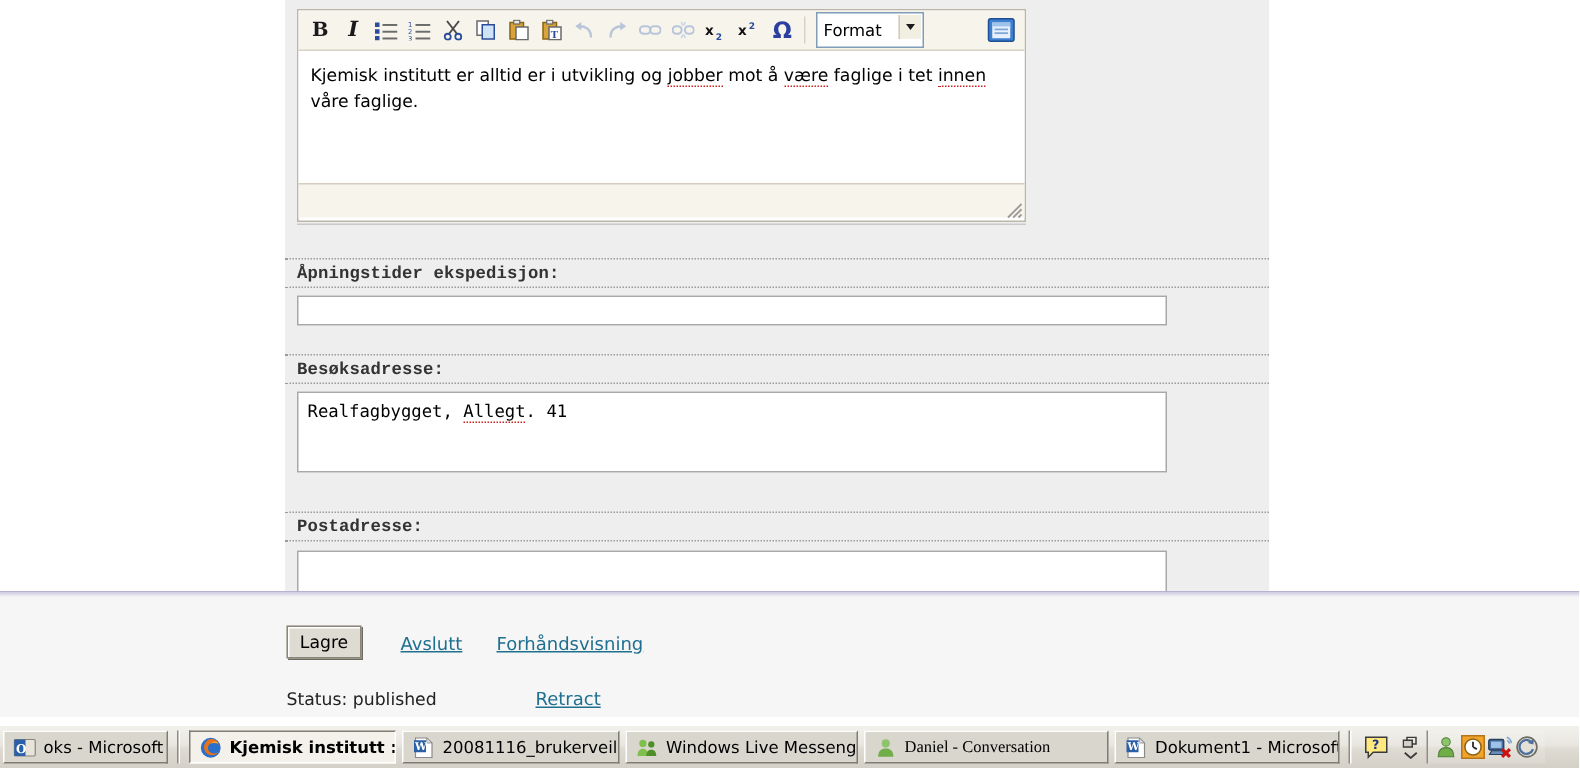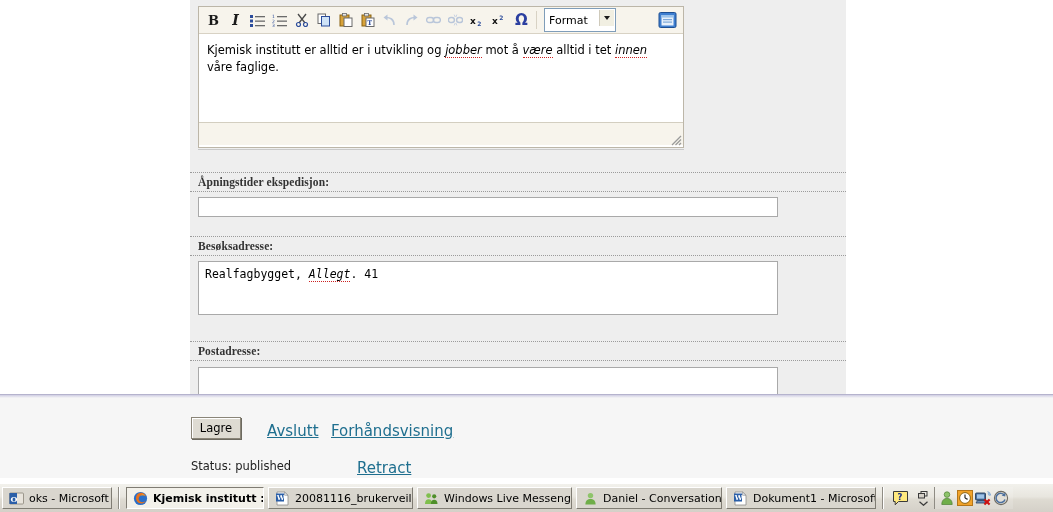--- a/index.html
+++ b/index.html
@@ -104,21 +104,21 @@
   #editor-body {
     position: relative;
     height: 88px;
     background: #ffffff;
     padding: 8px 10px 0 8px;
     font-family: "DejaVu Sans", sans-serif;
     font-size: 11.5px;
     color: #000;
     line-height: 1.45;
   }
-  .sp-err { border-bottom: 1px dotted #cc2222; font-style: italic; }
+  .sp-err { border-bottom: 1px dotted #cc2222; }
   #editor-link {
     display: inline-block;
     margin-top: 9px;
     color: #5b2d8e;
     text-decoration: underline;
     font-size: 11.5px;
   }
   #editor-status {
     position: relative;
     height: 23px;
@@ -135,21 +135,21 @@
     border-bottom: 1px solid #c9c9c9;
   }
 
   
   .field-label {
     position: absolute;
     left: 8px;
     font-size: 11.5px;
     font-weight: bold;
     color: #333333;
-    font-family: Liberation Serif, serif;
+    font-family: Liberation Mono, monospace;
     letter-spacing: .1px;
   }
   .text-input {
     position: absolute;
     left: 8px;
     width: 580px; height: 20px;
     background: #ffffff;
     border: 1px solid #a9a9a9;
   }
   .text-area {
@@ -184,21 +184,21 @@
     background: #dedbd2;
     border: 1px solid #8a8578;
     box-shadow: inset 1px 1px 0 #ffffff, 1px 1px 0 #6d6a60;
     font-size: 11.5px;
     color: #000;
     display: flex; align-items: center; justify-content: center;
     font-family: "DejaVu Sans", sans-serif;
   }
   .bar-link {
     position: absolute;
-    font-size: 15px;
+    font-size: 12px;
     color: #1f6f8f;
     text-decoration: underline;
     font-family: "DejaVu Sans", sans-serif;
   }
   #status-text {
     position: absolute;
     left: 191px; top: 459px;
     font-size: 11.5px;
     color: #222;
     font-family: "DejaVu Sans", sans-serif;
@@ -397,21 +397,21 @@
               <rect x="1" y="1.5" width="17" height="15" rx="1.5" fill="#3f7fd0" stroke="#1d4f92" stroke-width="1"></rect>
               <rect x="3.5" y="4" width="12" height="10.5" fill="#e8f1fb"></rect>
               <rect x="3.5" y="4" width="12" height="2.6" fill="#9cc3ea"></rect>
               <rect x="5" y="8" width="9" height="1.2" fill="#7da8d8"></rect>
               <rect x="5" y="10.5" width="9" height="1.2" fill="#7da8d8"></rect>
             </svg>
           </div>
         </div>
 
         <div id="editor-body">
-          <span><span>Kjemisk institutt er alltid er i utvikling og </span><span class="sp-err">jobber</span><span> mot å </span><span class="sp-err">være</span><span> alltid i tet </span><span class="sp-err">innen</span><span> våre faglige.</span></span>
+          <span><span>Kjemisk institutt er alltid er i utvikling og </span><span class="sp-err">jobber</span><span> mot å </span><span class="sp-err">være</span><span> faglige i tet </span><span class="sp-err">innen</span><span> våre faglige.</span></span>
           <br>
         </div>
 
         <div id="editor-status">
           <span id="resize-grip">
             <svg width="13" height="13" viewBox="0 0 13 13">
               <line x1="12" y1="3" x2="3" y2="12" stroke="#9a9a9a" stroke-width="1.2"></line>
               <line x1="12" y1="6.5" x2="6.5" y2="12" stroke="#9a9a9a" stroke-width="1.2"></line>
               <line x1="12" y1="10" x2="10" y2="12" stroke="#9a9a9a" stroke-width="1.2"></line>
             </svg>
@@ -490,21 +490,21 @@
         <svg width="15" height="15" viewBox="0 0 15 15">
           <circle cx="4.6" cy="4.6" r="2.4" fill="#7fbf4d"></circle>
           <path d="M1 13 C1 9.6 2.6 8.2 4.6 8.2 C6.6 8.2 8.2 9.6 8.2 13 Z" fill="#7fbf4d"></path>
           <circle cx="10.2" cy="5.3" r="2.1" fill="#4f8f2a"></circle>
           <path d="M6.9 13 C6.9 10 8.3 8.8 10.2 8.8 C12.1 8.8 13.5 10 13.5 13 Z" fill="#4f8f2a"></path>
         </svg>
       </span>
       <span>Windows Live Messenger</span>
     </div>
 
-    <div class="task-btn" style="width:146px;">
+    <div class="task-btn" style="width:163px;font-family:Liberation Serif, serif;">
       <span class="task-icon">
         <svg width="15" height="15" viewBox="0 0 15 15">
           <circle cx="7.5" cy="4.6" r="2.7" fill="#8ec46b"></circle>
           <path d="M2.4 13.5 C2.4 9.5 4.6 8 7.5 8 C10.4 8 12.6 9.5 12.6 13.5 Z" fill="#6fae49"></path>
         </svg>
       </span>
       <span>Daniel - Conversation</span>
     </div>
 
     <div class="task-btn" style="width:150px;">

